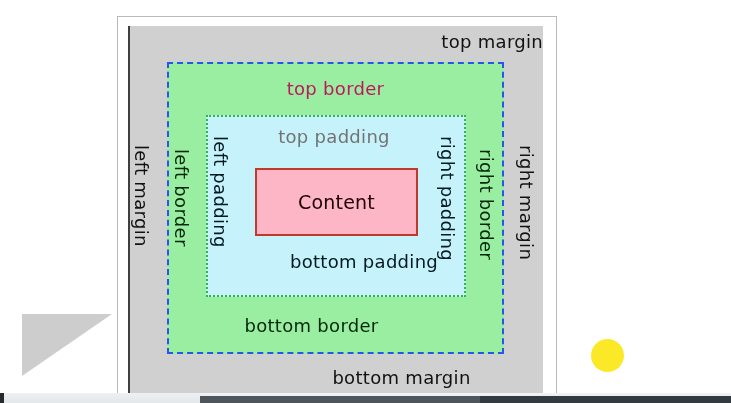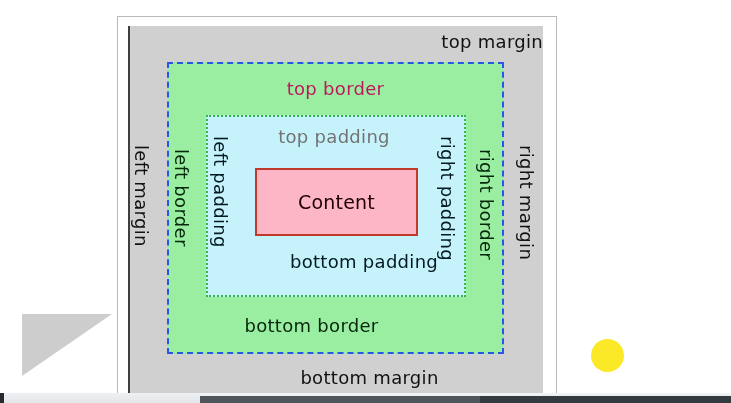--- a/index.html
+++ b/index.html
@@ -107,21 +107,21 @@
 
   
   .h-label {
     position: absolute;
     text-align: center;
     white-space: nowrap;
     font-size: 18px;
     letter-spacing: .3px;
   }
   .lbl-top-margin     { left: 128px; top: 31px;  width: 415px; color: #111111; text-align: right; }
-  .lbl-bottom-margin  { left: 128px; top: 367px; width: 483px; color: #111111; }
+  .lbl-bottom-margin  { left: 128px; top: 367px; width: 483px; color: #111111; padding-left: 32px; }
   .lbl-top-border     { left: 167px; top: 78px;  width: 337px; color: #be185d; }
   .lbl-bottom-border  { left: 167px; top: 315px; width: 289px; color: #06270b; }
   .lbl-top-padding    { left: 206px; top: 126px; width: 256px; color: #737373; }
   .lbl-bottom-padding { left: 206px; top: 251px; width: 260px; color: #041a20; margin-left: 28px; }
 
   
   .v-label {
     position: absolute;
     white-space: nowrap;
     font-size: 18px;

